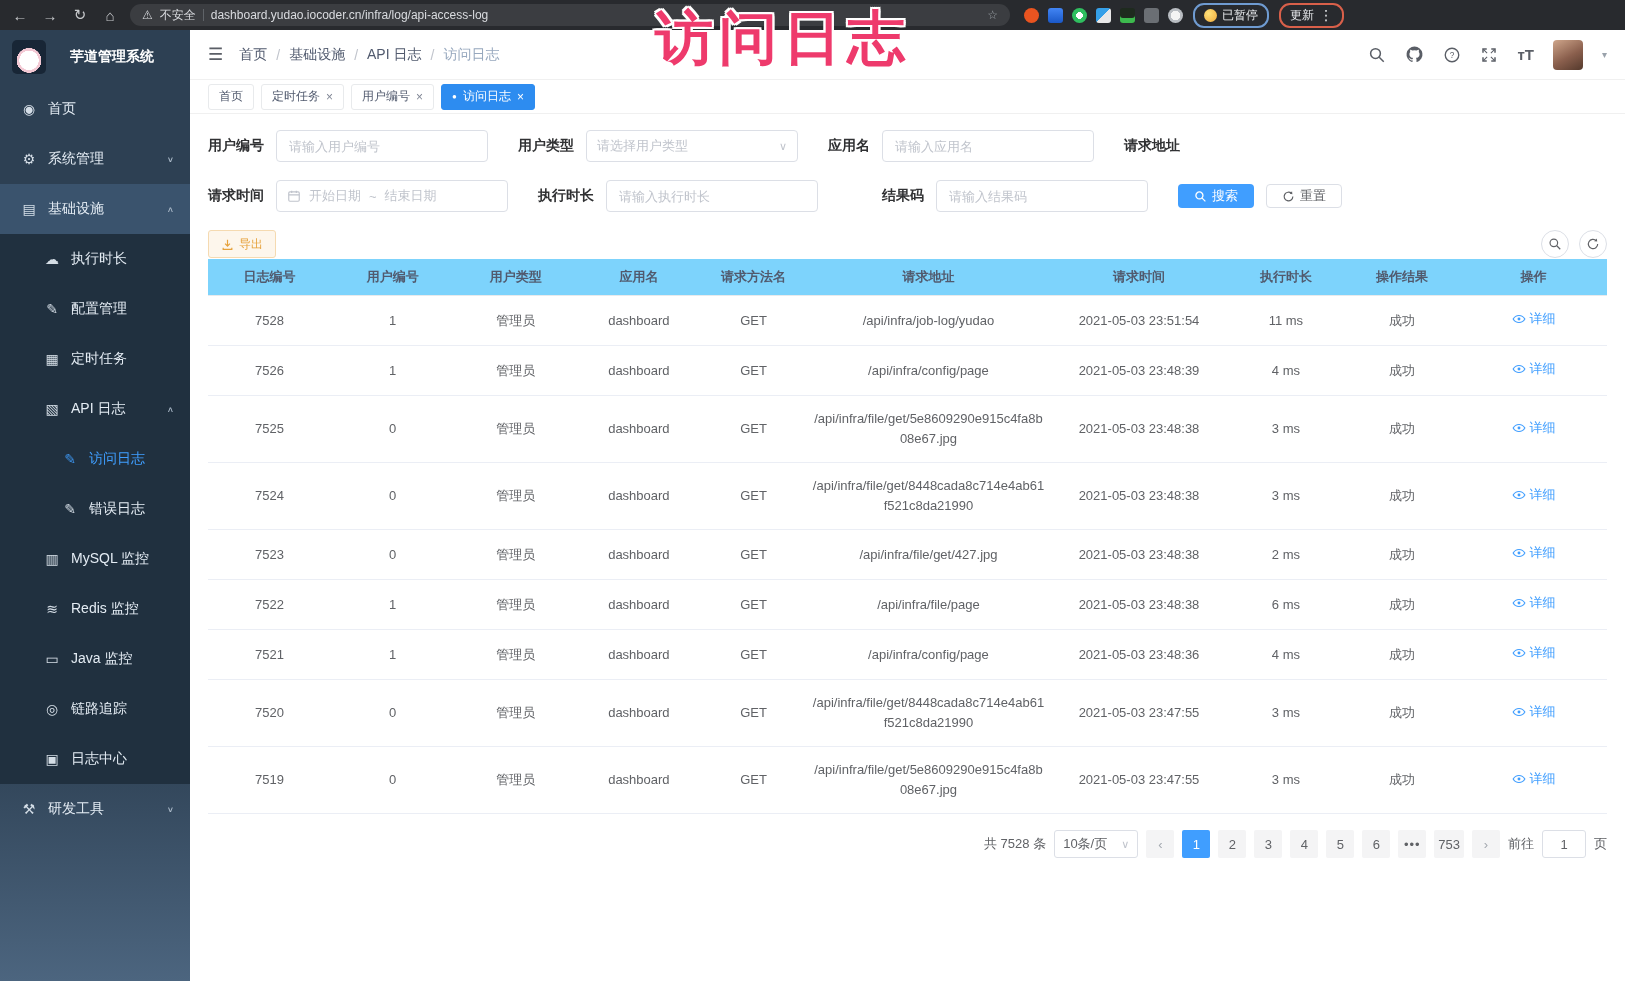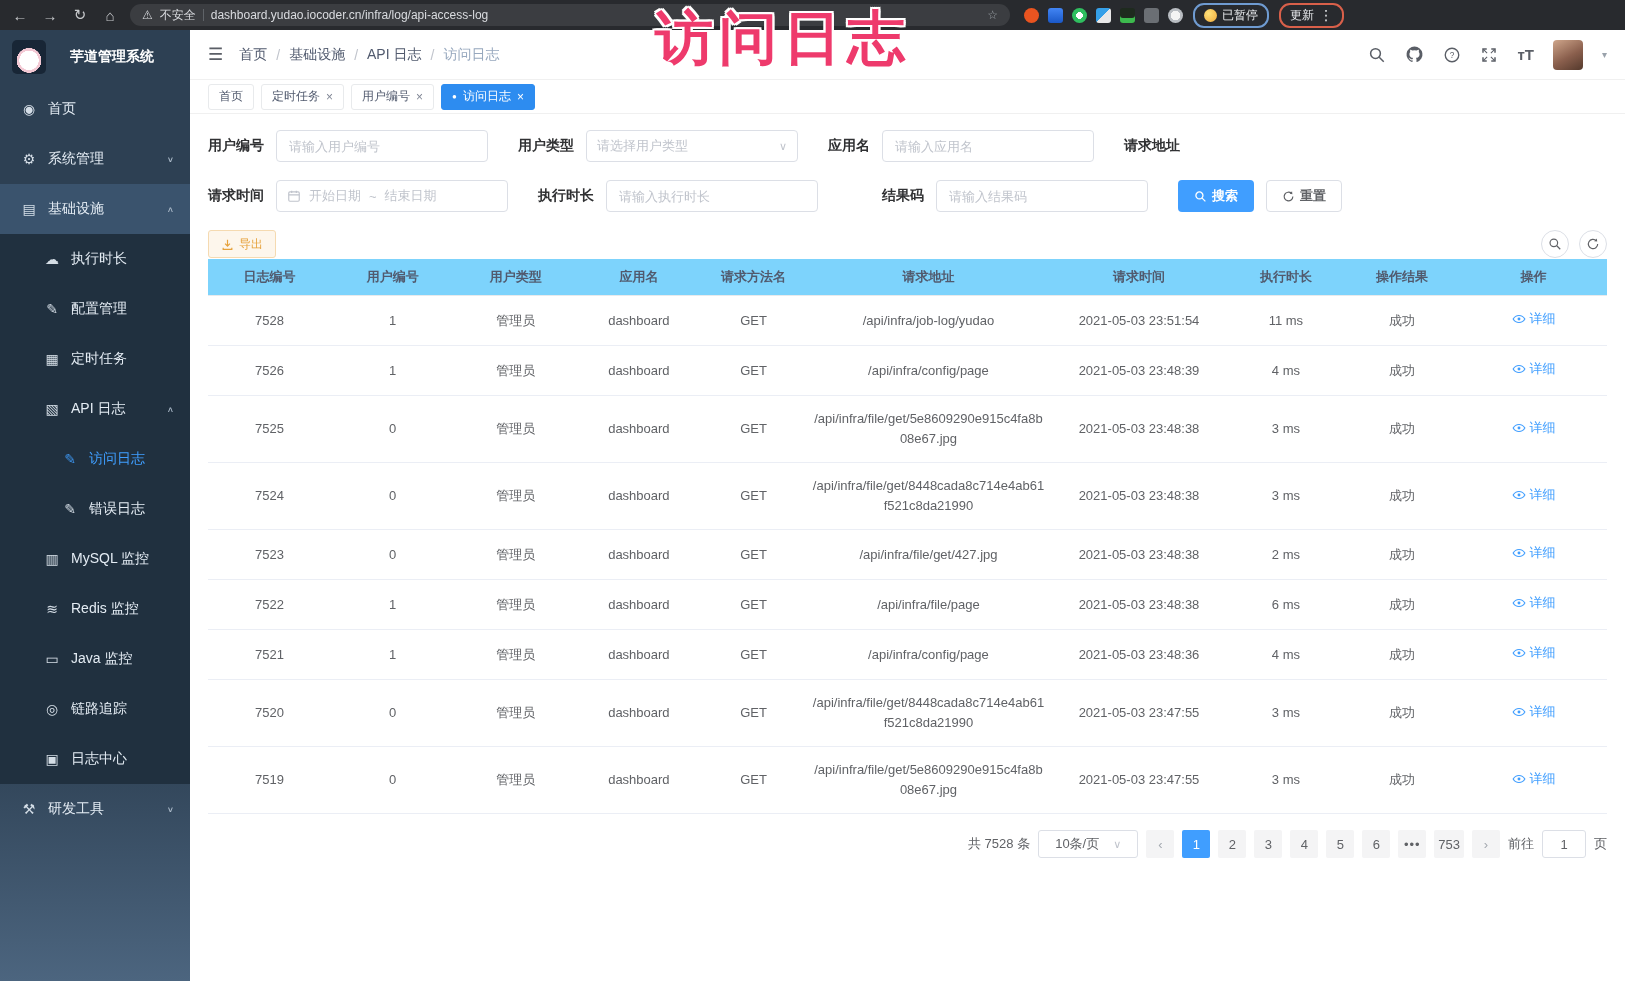--- a/index.html
+++ b/index.html
@@ -61,37 +61,37 @@
   .content { padding:16px 18px 0 18px; flex:1; overflow:hidden; }
   .frow { display:flex; align-items:center; margin-bottom:18px; flex-wrap:nowrap; }
   .fgroup { display:flex; align-items:center; margin-right:30px; }
   .flabel { font-size:14px; font-weight:bold; color:#303133; margin-right:12px; white-space:nowrap; }
   .finput { width:212px; height:32px; border:1px solid #dcdfe6; border-radius:4px; padding:0 12px; font-size:13px; color:#606266; font-family:"Liberation Sans",sans-serif; outline:none; }
   .finput::placeholder { color:#c0c4cc; }
   .fselect { width:212px; height:32px; border:1px solid #dcdfe6; border-radius:4px; padding:0 10px; display:flex; align-items:center; cursor:pointer; }
   .fselect .ph { font-size:13px; color:#c0c4cc; }
   .fselect .scaret { margin-left:auto; color:#c0c4cc; font-size:11px; }
   .fdate { width:232px; height:32px; border:1px solid #dcdfe6; border-radius:4px; padding:0 10px; display:flex; align-items:center; gap:8px; font-size:13px; color:#c0c4cc; cursor:pointer; }
-  .btn { display:inline-flex; align-items:center; gap:5px; height:32px; padding:8px 15px; border-radius:4px; font-size:13px; cursor:pointer; border:1px solid transparent;font-weight:bold; }
+  .btn { display:inline-flex; align-items:center; gap:5px; height:24px; padding:8px 15px; border-radius:4px; font-size:13px; cursor:pointer; border:1px solid transparent; }
   .btn-search { background:#409eff; color:#fff; margin-right:12px; }
   .btn-reset { background:#fff; color:#606266; border-color:#dcdfe6; }
 
   .toolbar-row { display:flex; align-items:center; margin:4px 0 1px 0; }
   .btn-export { height:28px; padding:0 12px; background:#fdf6ec; border:1px solid #f5dab1; color:#e6a23c; border-radius:3px; display:inline-flex; align-items:center; gap:5px; font-size:12px; cursor:pointer; }
   .tool-circles { margin-left:auto; display:flex; gap:10px; }
   .circle-btn { width:28px; height:28px; border-radius:50%; border:1px solid #dcdfe6; display:flex; align-items:center; justify-content:center; color:#606266; cursor:pointer; background:#fff; }
 
   table { width:100%; border-collapse:collapse; table-layout:fixed; }
   thead th { background:#7dd3fc; color:#515a6e; font-size:13px; font-weight:bold; padding:9px 6px; text-align:center; border-bottom:1px solid #e8eaec; }
   tbody td { font-size:13px; color:#606266; padding:13px 6px; text-align:center; border-bottom:1px solid #ebeef5; line-height:20px; word-break:break-all; }
   .detail-link { color:#409eff; display:inline-flex; align-items:center; gap:4px; cursor:pointer; }
   .detail-link svg { display:block; }
 
   .pager { display:flex; align-items:center; justify-content:flex-end; gap:8px; margin:16px 0; font-size:13px; color:#606266; }
-  .psize { height:28px; border:1px solid #dcdfe6; border-radius:3px; padding:0 16px; display:flex; align-items:center; gap:14px; color:#606266; cursor:pointer; }
+  .psize { height:28px; border:1px solid #dcdfe6; border-radius:3px; padding:0 8px; display:flex; align-items:center; gap:14px; color:#606266; cursor:pointer; }
   .psize .scaret { color:#c0c4cc; font-size:11px; }
   .pbtn { min-width:28px; height:28px; border-radius:2px; background:#f4f4f5; color:#606266; display:flex; align-items:center; justify-content:center; font-size:13px; cursor:pointer; padding:0 4px; }
   .pbtn.arrow { color:#a4a9b0; }
   .pbtn.active { background:#409eff; color:#fff; }
   .pbtn.dots { background:#f4f4f5; letter-spacing:1px; }
   .goto-input { width:44px; height:28px; border:1px solid #dcdfe6; border-radius:3px; text-align:center; font-size:13px; color:#606266; outline:none; }
 
   
   .watermark { position:absolute; left:655px; top:0px; font-size:58px; font-weight:bold; letter-spacing:6px; color:#ee3a6c; z-index:50; pointer-events:none;
     text-shadow:-2px -2px 0 #fff, 2px -2px 0 #fff, -2px 2px 0 #fff, 2px 2px 0 #fff, 0 -2px 0 #fff, 0 2px 0 #fff, -2px 0 0 #fff, 2px 0 0 #fff; }

